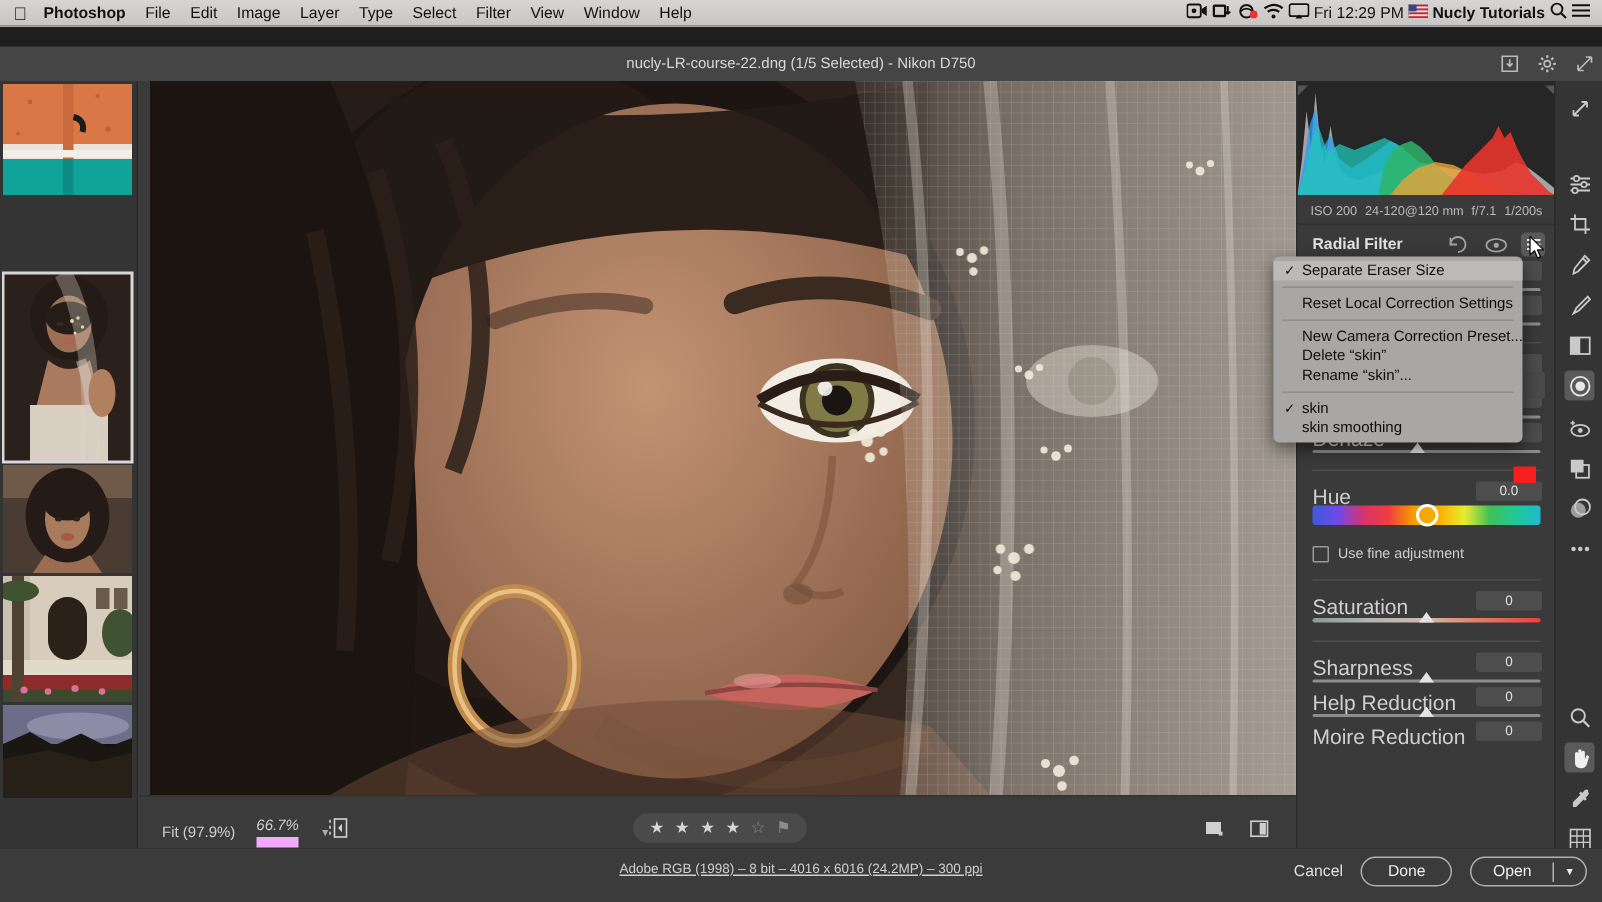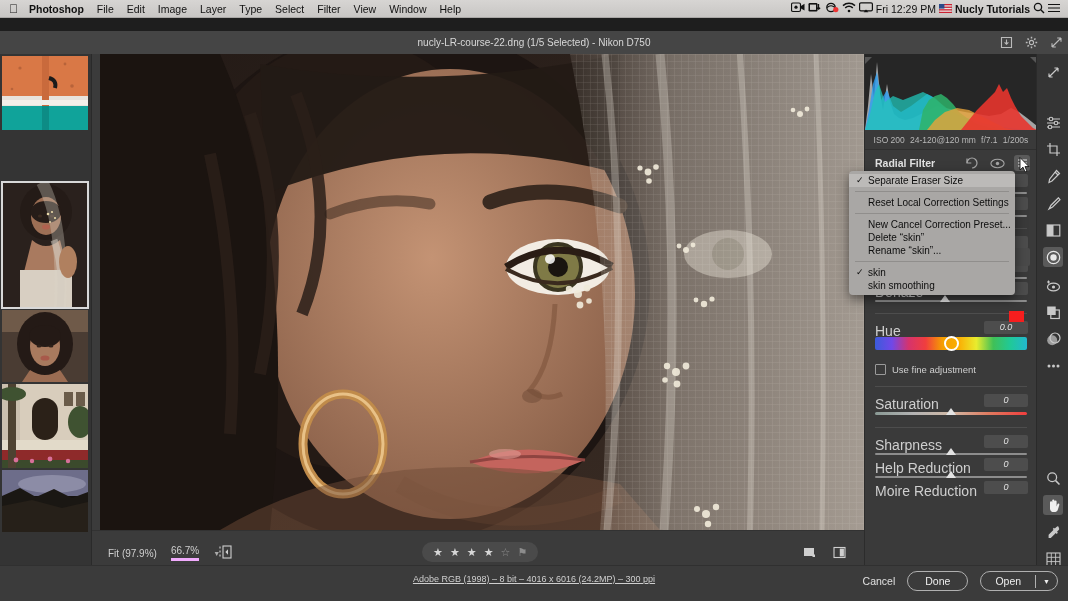--- a/index.html
+++ b/index.html
@@ -43,21 +43,21 @@
   .sep{position:absolute;left:91px;top:0;width:1px;height:521px;background:#2a2a2a;}
 
   
   .canvas{position:absolute;left:100px;top:0;width:764px;height:476px;background:#1a1513;overflow:hidden;}
   .photo{position:absolute;inset:0;}
 
   
   .bottombar{position:absolute;left:92px;top:476px;width:772px;height:45px;background:#3b3b3b;
     border-top:1px solid #323232;color:#cfcfcf;font-size:10px;}
   .zoomsel{position:absolute;left:16px;top:14px;display:flex;align-items:center;gap:14px;}
-  .zoomsel .active{border-bottom:3px solid #f0abfc;padding-bottom:2px;}
+  .zoomsel .active{border-bottom:7px solid #f0abfc;padding-bottom:2px;font-style:italic;}
   .chev{font-size:7px;opacity:.75;}
   .filmtoggle{position:absolute;left:124px;top:11px;width:20px;height:20px;display:flex;align-items:center;justify-content:center;}
   .ratingbox{position:absolute;left:330px;top:11px;height:20px;background:#4a4a4a;border-radius:10px;
     display:flex;align-items:center;gap:7px;padding:0 11px;}
   .star{font-size:11px;color:#d6d6d6;line-height:1;}
   .star.off{color:#8c8c8c;}
   .rightbtns{position:absolute;right:14px;top:11px;display:flex;align-items:center;gap:8px;}
   .rbtn{width:22px;height:20px;display:flex;align-items:center;justify-content:center;border-radius:3px;}
 
   
@@ -69,21 +69,21 @@
   .sectionhdr{position:absolute;left:0;top:98px;width:172px;height:22px;display:flex;align-items:center;
     color:#e2e2e2;font-size:10.5px;font-weight:bold;padding-left:10px;box-sizing:border-box;}
   .sectionhdr .hicons{margin-left:auto;display:flex;align-items:center;gap:9px;padding-right:7px;}
   .hicon{width:16px;height:16px;display:flex;align-items:center;justify-content:center;opacity:.75;}
   .hicon.sel{background:#5a5a5a;border-radius:3px;opacity:1;}
 
   .sliders{position:absolute;left:0;top:120px;width:172px;height:401px;overflow:hidden;padding:0 9px;box-sizing:border-box;}
   .srow{position:relative;height:22px;margin-top:1px;}
   .slabel{position:absolute;left:1px;top:1px;font-size:14px;color:#cfcfcf;}
   .sval{position:absolute;right:0;top:-1px;width:44px;height:13px;background:#4d4d4d;border-radius:2px;
-    color:#e0e0e0;font-size:9px;text-align:center;line-height:13px;font-style:italic;}
+    color:#e0e0e0;font-size:9px;text-align:center;line-height:13px;}
   .strack{position:absolute;left:1px;right:1px;top:17px;height:2px;background:#8d8d8d;border-radius:1px;}
   .sknob{position:absolute;top:12px;width:0;height:0;border-left:5px solid transparent;border-right:5px solid transparent;
     border-bottom:7px solid #e3e3e3;margin-left:-5px;}
   .divider{height:1px;background:#4d4d4d;margin:8px 1px;}
 
   .huestrip{position:absolute;left:1px;right:1px;top:15px;height:13px;border-radius:2px;
     background:linear-gradient(90deg,#3b5bdb,#7048e8,#d6336c,#f03e3e,#f59f00,#fab005,#e9ec2e,#40c057,#20c997,#22b8cf);}
   .huehandle{position:absolute;top:14px;width:15px;height:15px;border-radius:50%;border:2px solid #fff;margin-left:-7px;box-sizing:border-box;}
   .chkrow{position:relative;height:17px;margin-top:7px;display:flex;align-items:center;gap:6px;padding-left:1px;}
   .chk{width:9px;height:9px;border:1px solid #9a9a9a;background:#3a3a3a;border-radius:1px;}
@@ -734,21 +734,21 @@
     <div class="mitem hl">
       <span class="mcheck">✓</span>
       <span>Separate Eraser Size</span>
     </div>
     <div class="msep"></div>
     <div class="mitem">
       <span>Reset Local Correction Settings</span>
     </div>
     <div class="msep"></div>
     <div class="mitem">
-      <span>New Cancel Correction Preset...</span>
+      <span>New Camera Correction Preset...</span>
     </div>
     <div class="mitem">
       <span>Delete “skin”</span>
     </div>
     <div class="mitem">
       <span>Rename “skin”...</span>
     </div>
     <div class="msep"></div>
     <div class="mitem">
       <span class="mcheck">✓</span>

